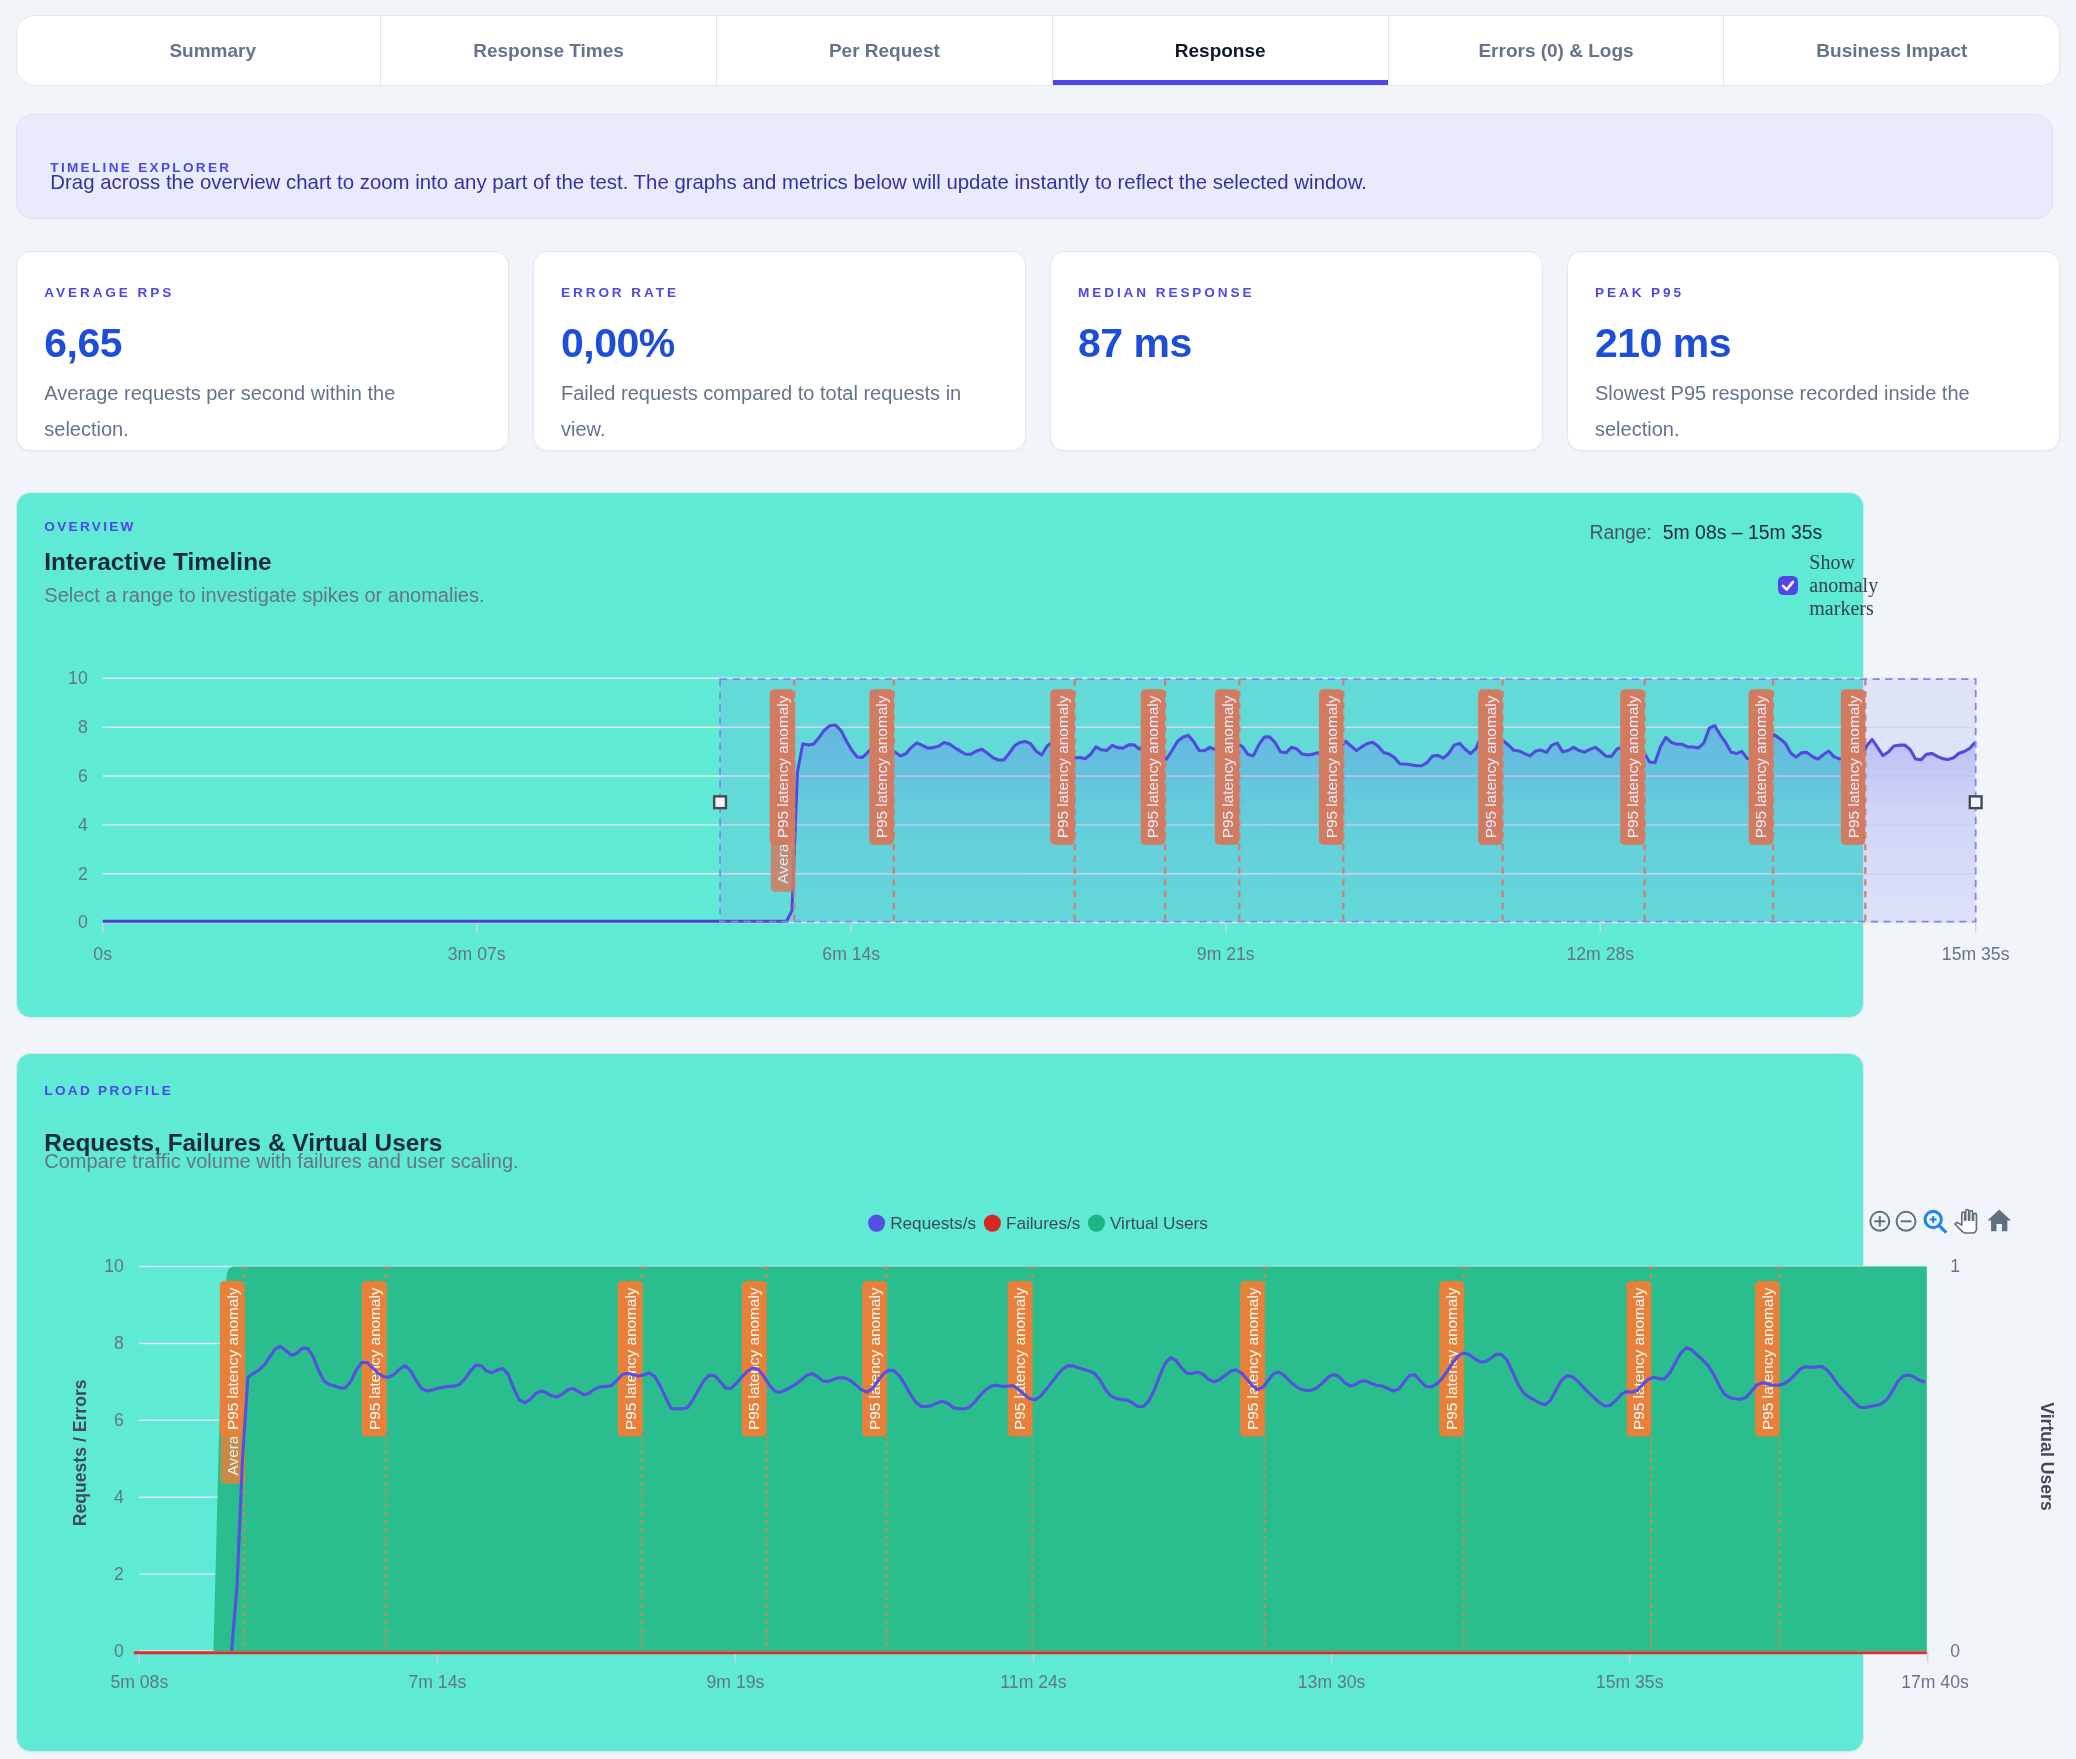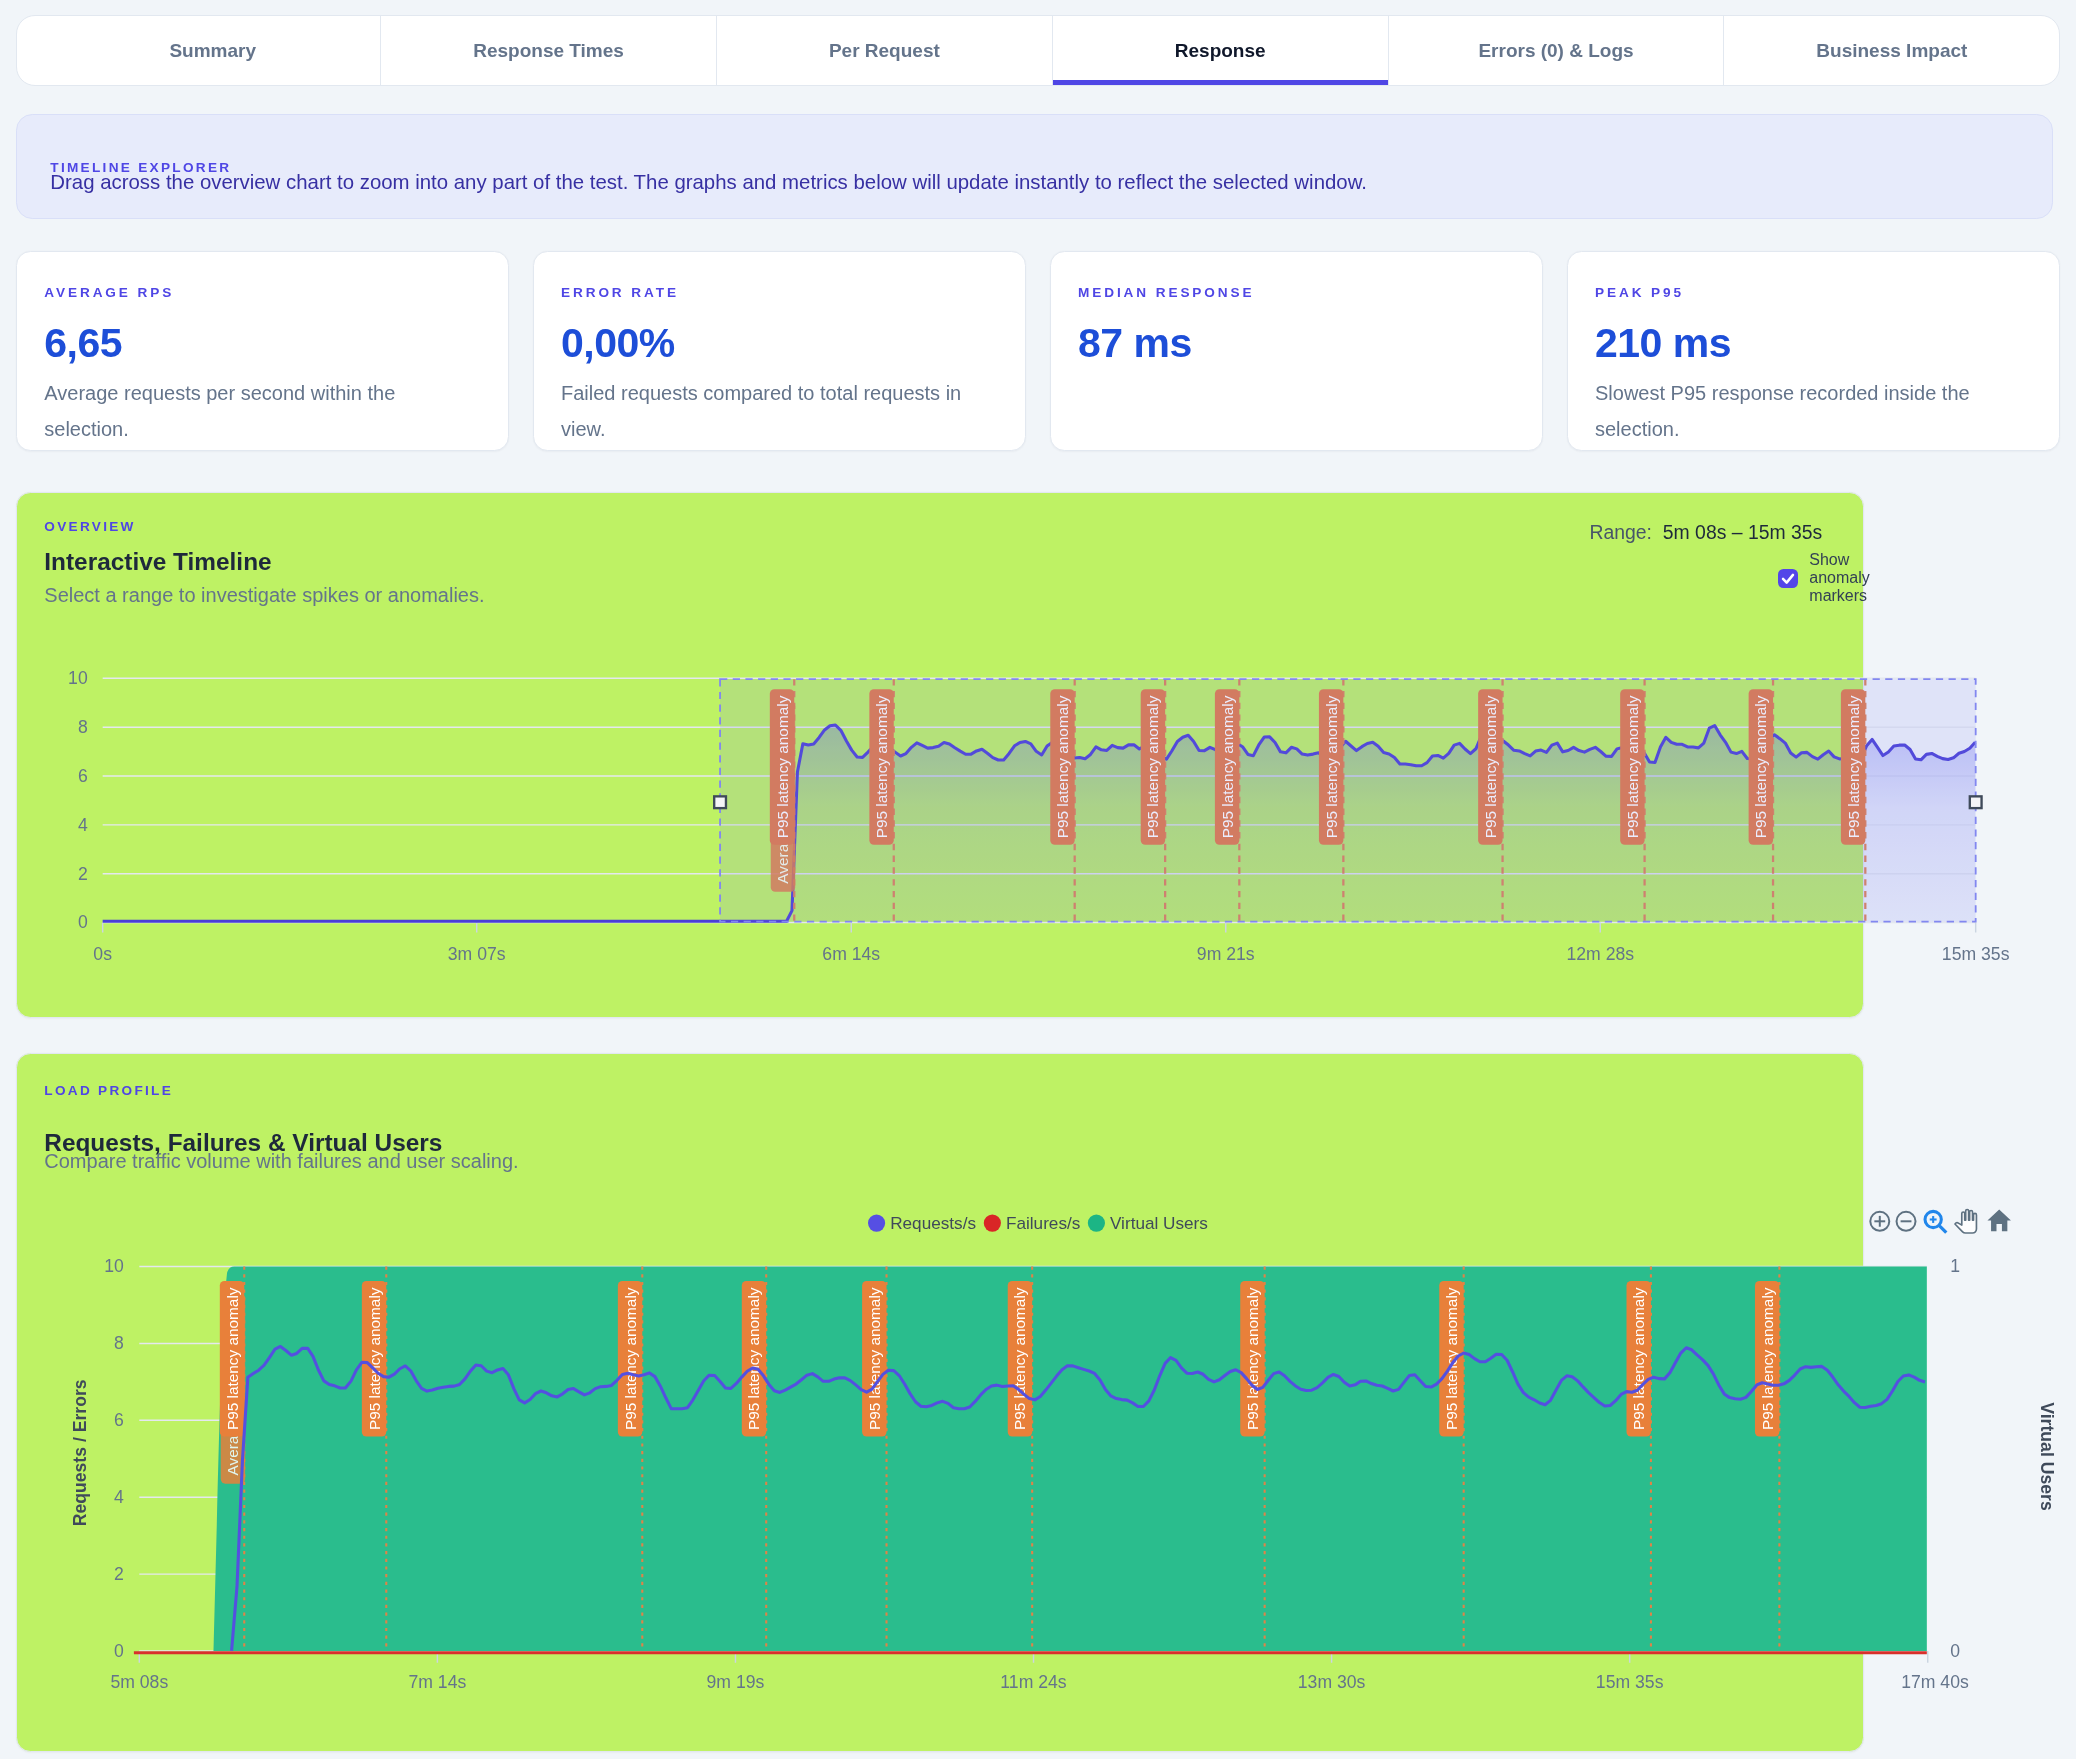--- a/index.html
+++ b/index.html
@@ -12,30 +12,30 @@
 .tab.active::after { content:""; position:absolute; left:0; right:0; bottom:0; height:5.4px; background:#4f46e5; }
 .banner { position:absolute; left:16.3px; top:114px; width:2037px; height:105px; background:#e7ebfb;
   border:0.9px solid #d9dff8; border-radius:16.3px; }
 .banner .tag { position:absolute; left:33px; top:25px; font-size:13.6px; font-weight:bold; letter-spacing:2.3px; color:#4f46e5;margin-top:20px; }
 .banner .body { position:absolute; left:33px; top:56px; font-size:20.4px; color:#3730a3; }
 .mcard { position:absolute; top:251px; width:493px; height:200px; background:#fff; border:0.9px solid #e2e8f0;
   border-radius:14.5px; box-shadow:0 0.9px 1.8px rgba(15,23,42,0.04); }
 .mlabel { position:absolute; left:27px; top:33px; font-size:13.6px; font-weight:bold; letter-spacing:2.9px; color:#4f46e5; }
 .mvalue { position:absolute; left:27px; top:68px; font-size:41px; font-weight:bold; color:#1d4ed8; letter-spacing:-0.5px; }
 .mdesc { position:absolute; left:27px; top:123px; font-size:20px; line-height:36px; color:#64748b; }
-.bigcard { position:absolute; left:16.3px; background:#bef264; border:0.9px solid #e2e8f0; border-radius:14.5px;
+.bigcard { position:absolute; left:16.3px; background:#5eead4; border:0.9px solid #e2e8f0; border-radius:14.5px;
   width:1848px; box-shadow:0 0.9px 1.8px rgba(15,23,42,0.04); }
 .sectag { position:absolute; left:27px; font-size:13.6px; font-weight:bold; letter-spacing:2.3px; color:#4f46e5; }
 .sectitle { position:absolute; left:27px; font-size:24.4px; font-weight:bold; color:#1e293b; }
 .secsub { position:absolute; left:27px; font-size:20px; color:#64748b; }
 .range { position:absolute; right:41px; top:28px; font-size:19.4px; color:#1e293b; text-align:right; }
 .range .rl { color:#475569; }
 .chk { position:absolute; left:1761px; top:58px; display:flex; align-items:center; }
 .chkbox { width:20px; height:19px; background:#5346e8; border-radius:5.4px; margin-right:11px; position:relative; }
-.chklab { font-size:16px; color:#334155; }
+.chklab { font-size:20px; color:#334155;font-family:Liberation Serif, serif; }
 </style></head><body>
 <div class="page">
 <div class="tabbar">
 <div class="tab">
         <span>Summary</span>
       </div>
 <div class="tab">
         <span>Response Times</span>
       </div>
 <div class="tab">

